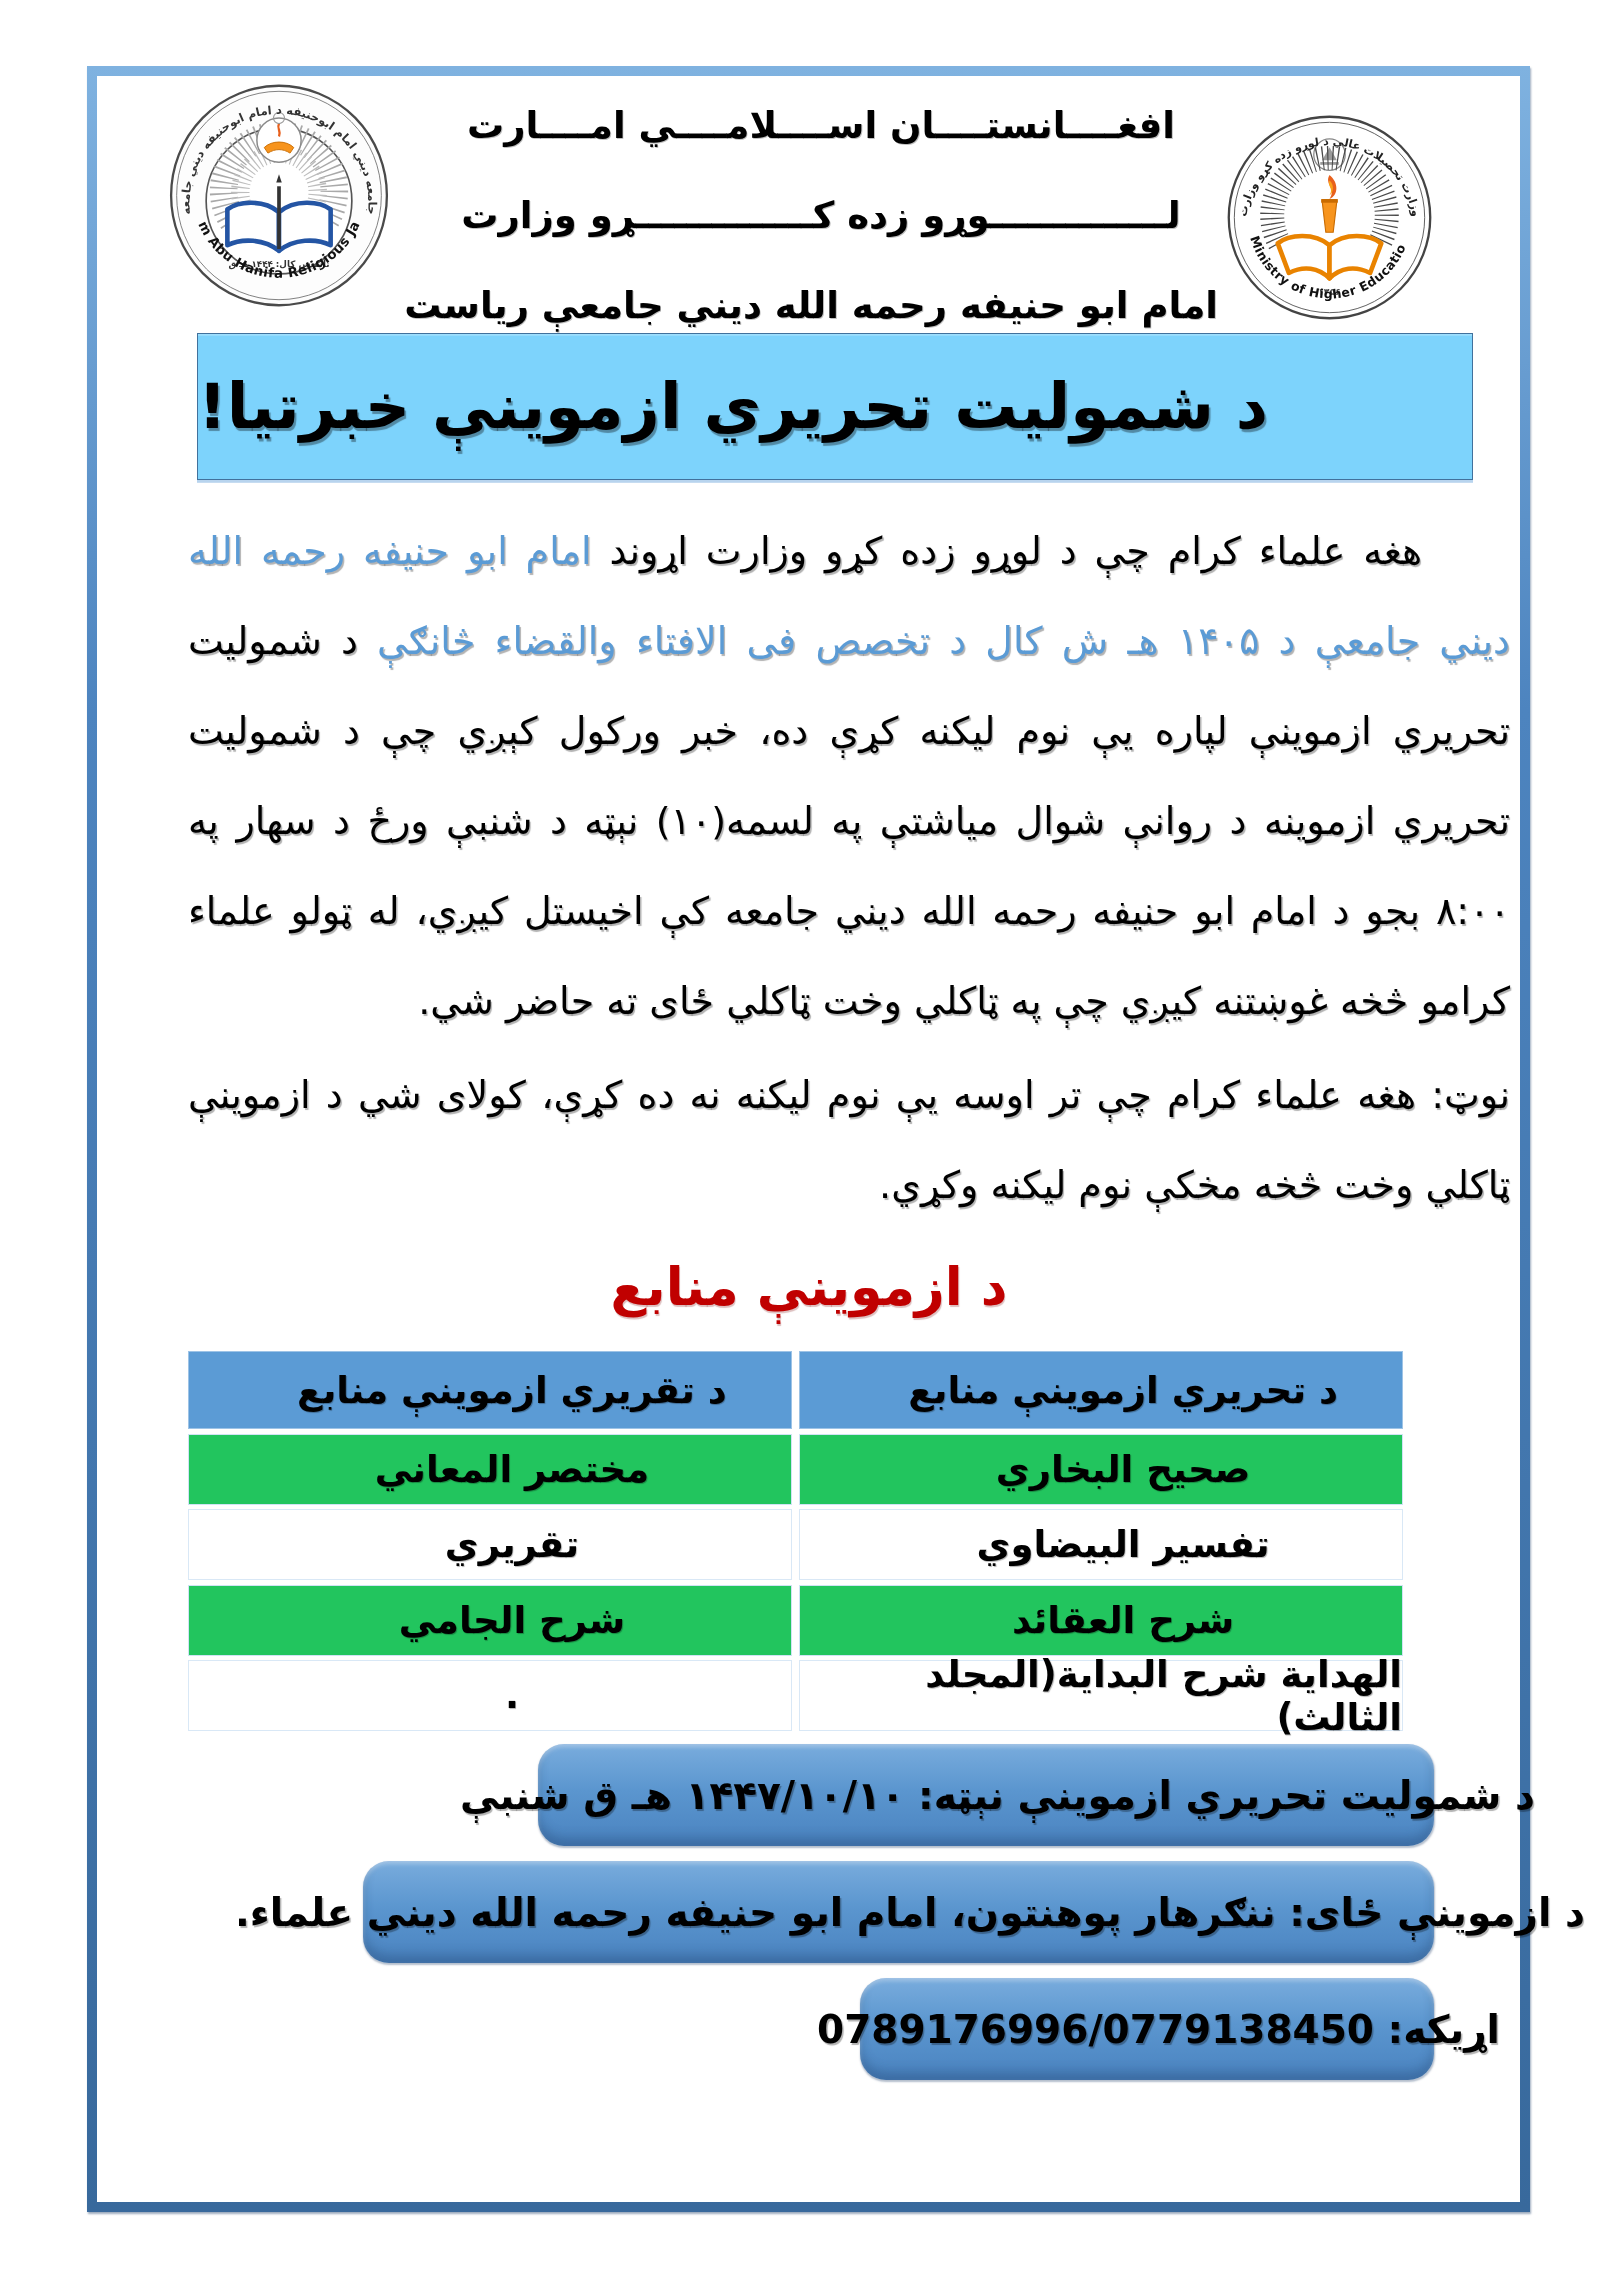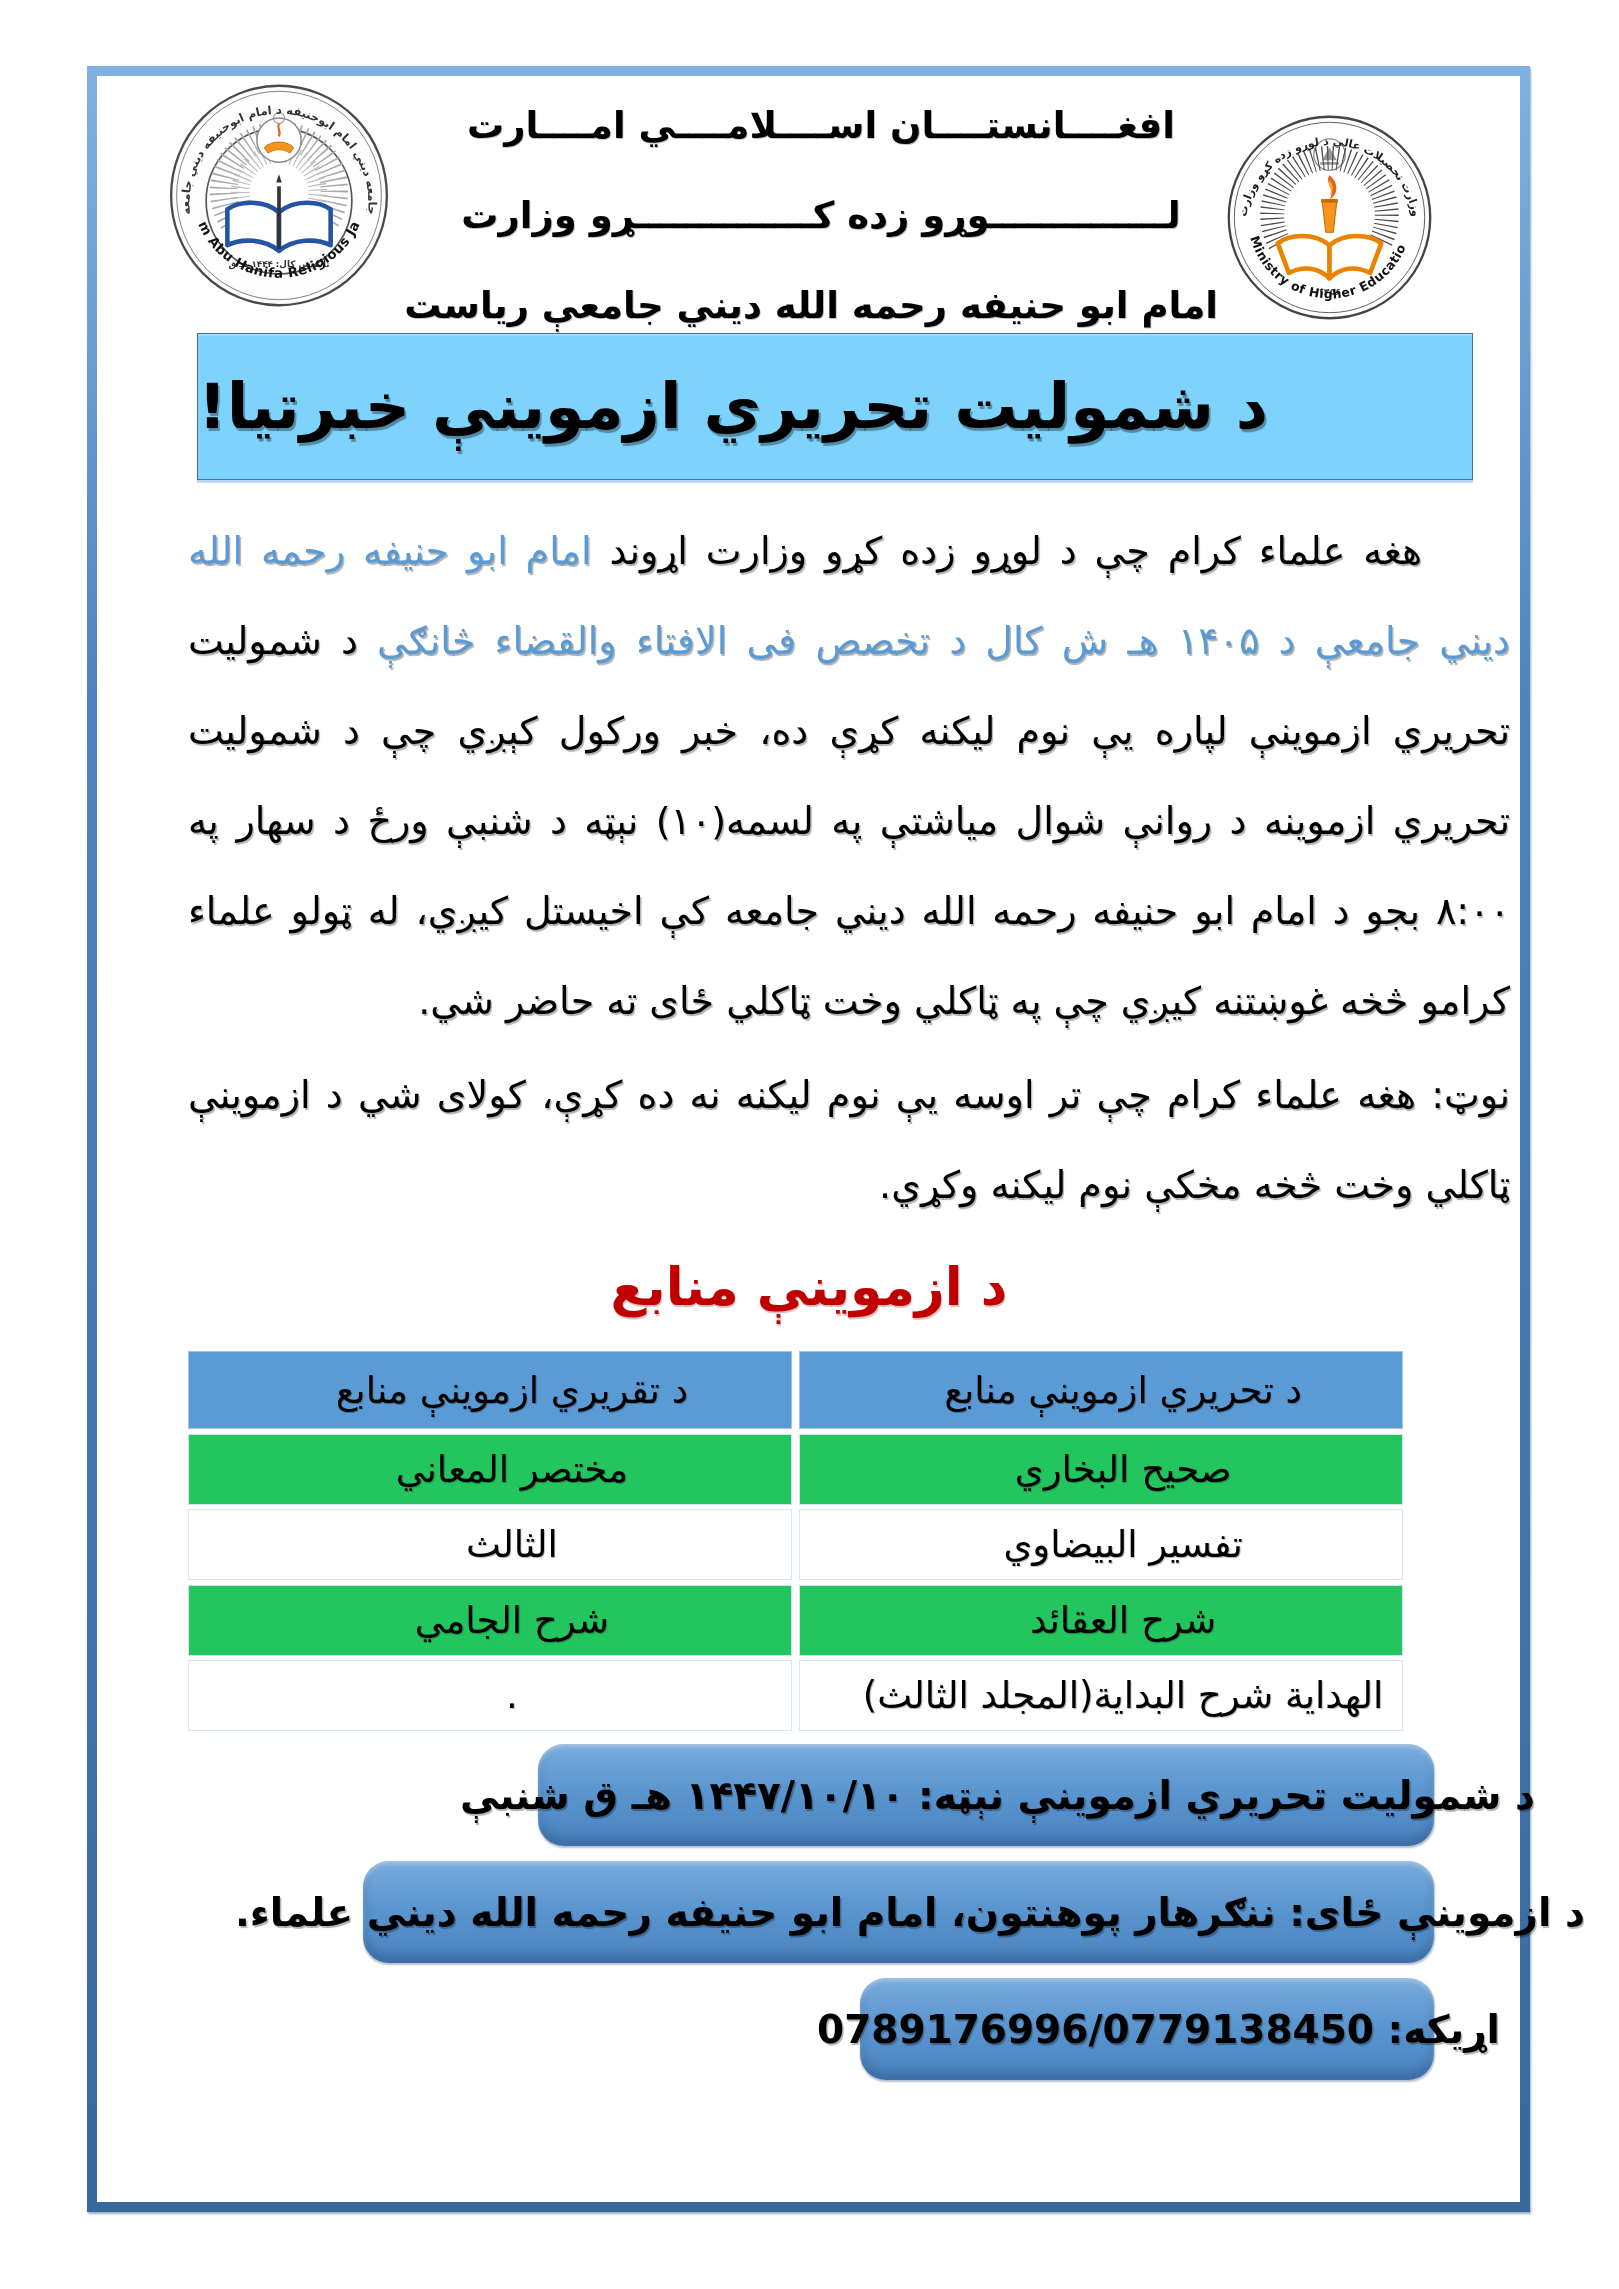--- a/index.html
+++ b/index.html
@@ -28,21 +28,21 @@
   .bodytext p{margin:0;}
   .bodytext p.first{text-indent:88px;}
   .bodytext p.note{margin-top:3.7px;}
   .blue{color:#5b9bd5;}
   
   .src-heading{position:absolute;left:0;top:1257px;width:100%;text-align:center;
        font-size:52px;font-weight:bold;color:#c00000;text-shadow:0.9px 1.8px 0.9px rgba(120,0,0,.25);}
   .srctable{position:absolute;left:189px;top:1351px;width:1215px;direction:rtl;
        display:grid;grid-template-columns:1fr 1fr;grid-template-rows:78px 71px 71px 71px 71px;
        gap:4.6px 7.4px;}
-  .cell{display:flex;align-items:center;justify-content:center;font-size:37px;font-weight:normal;
+  .cell{display:flex;align-items:center;justify-content:center;font-size:37px;font-weight:bold;
        color:#000;text-shadow:0.9px 1.4px 0.9px rgba(0,0,0,.3);padding-left:44px;}
   .th{background:#5b9bd5;border:0.9px solid #9dc3e6;}
   .rowA{background:#22c55e;border:0.9px solid #d0e3f4;}
   .rowB{background:#ffffff;border:1.8px solid #d9e8f6;}
   
   .fbox{position:absolute;border-radius:26px;
        background:linear-gradient(180deg,#79acdd 0%,#5b96cf 45%,#4a83c0 100%);
        box-shadow:inset 0 -8.3px 11px rgba(25,55,95,.3), inset 0 2.8px 4.6px rgba(255,255,255,.35),
                   0.9px 1.8px 1.8px rgba(40,70,110,.35);
        display:flex;align-items:center;justify-content:center;
@@ -144,21 +144,21 @@
   <div class="src-heading">د ازموينې منابع</div>
 
   <div class="srctable">
     <div class="cell th">د تحريري ازموينې منابع</div>
     <div class="cell th">د تقريري ازموينې منابع</div>
 
     <div class="cell rowA">صحيح البخاري</div>
     <div class="cell rowA">مختصر المعاني</div>
 
     <div class="cell rowB">تفسير البيضاوي</div>
-    <div class="cell rowB">الثالث</div>
+    <div class="cell rowB">تقريري</div>
 
     <div class="cell rowA">شرح العقائد</div>
     <div class="cell rowA">شرح الجامي</div>
 
     <div class="cell rowB">الهداية شرح البداية(المجلد الثالث)</div>
     <div class="cell rowB">.</div>
   </div>
 
   <div class="fbox" id="box-date">د شموليت تحريري ازموينې نېټه: ۱۴۴۷/۱۰/۱۰ هـ ق شنبې</div>
   <div class="fbox" id="box-location">د ازموينې ځای: ننګرهار پوهنتون، امام ابو حنيفه رحمه الله ديني علماء.</div>

